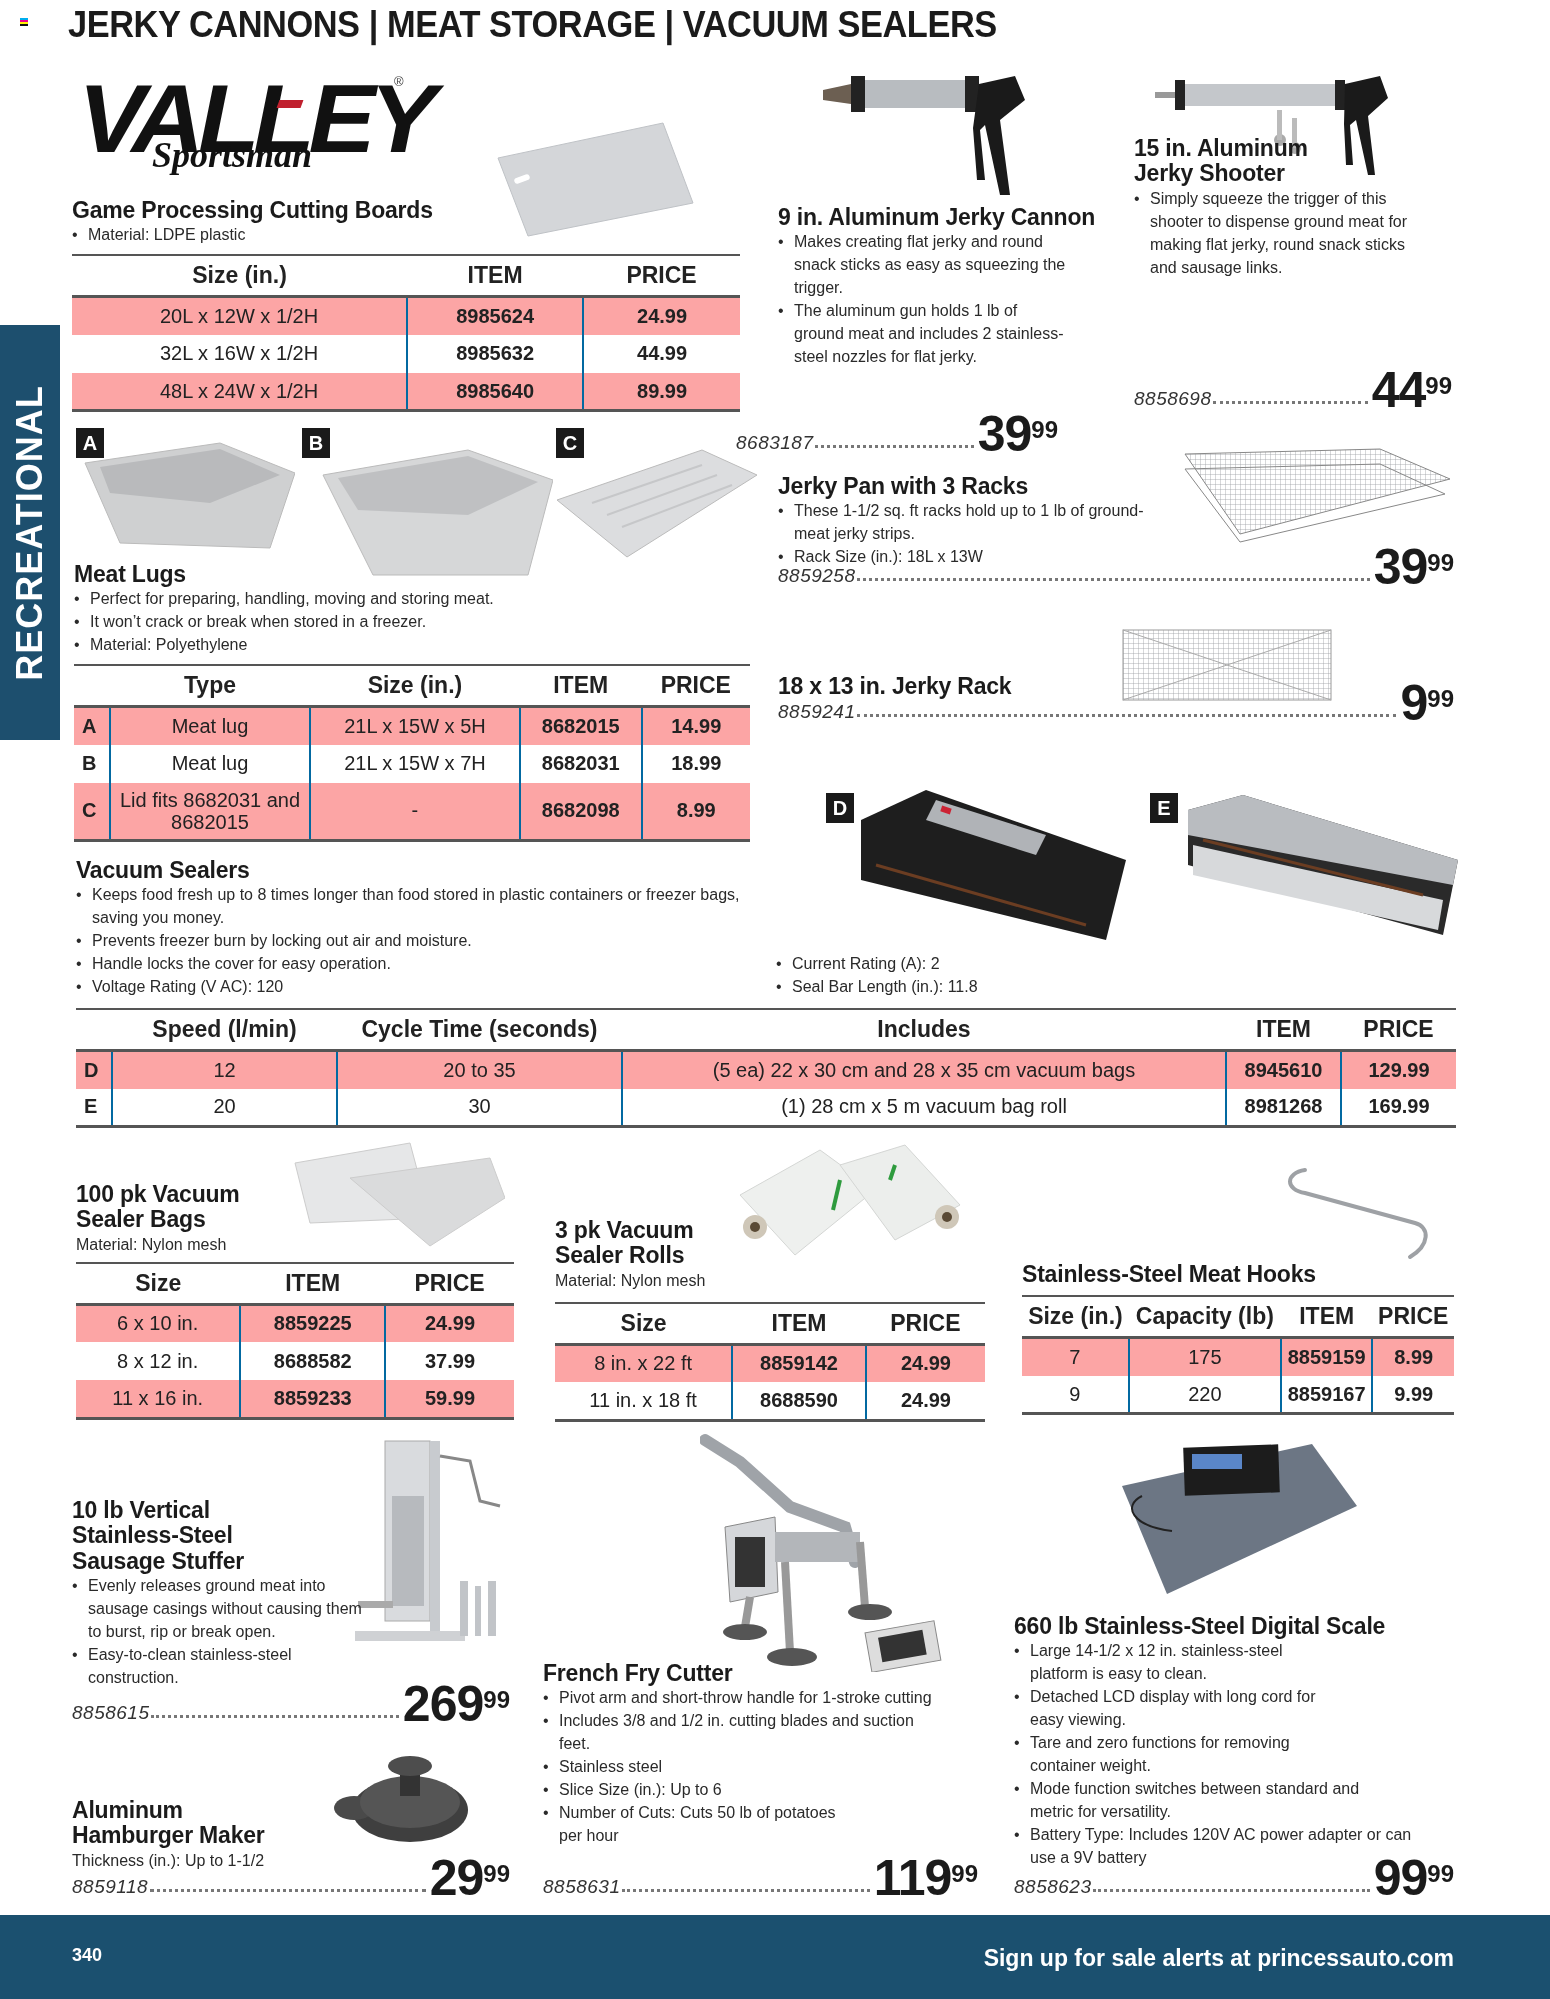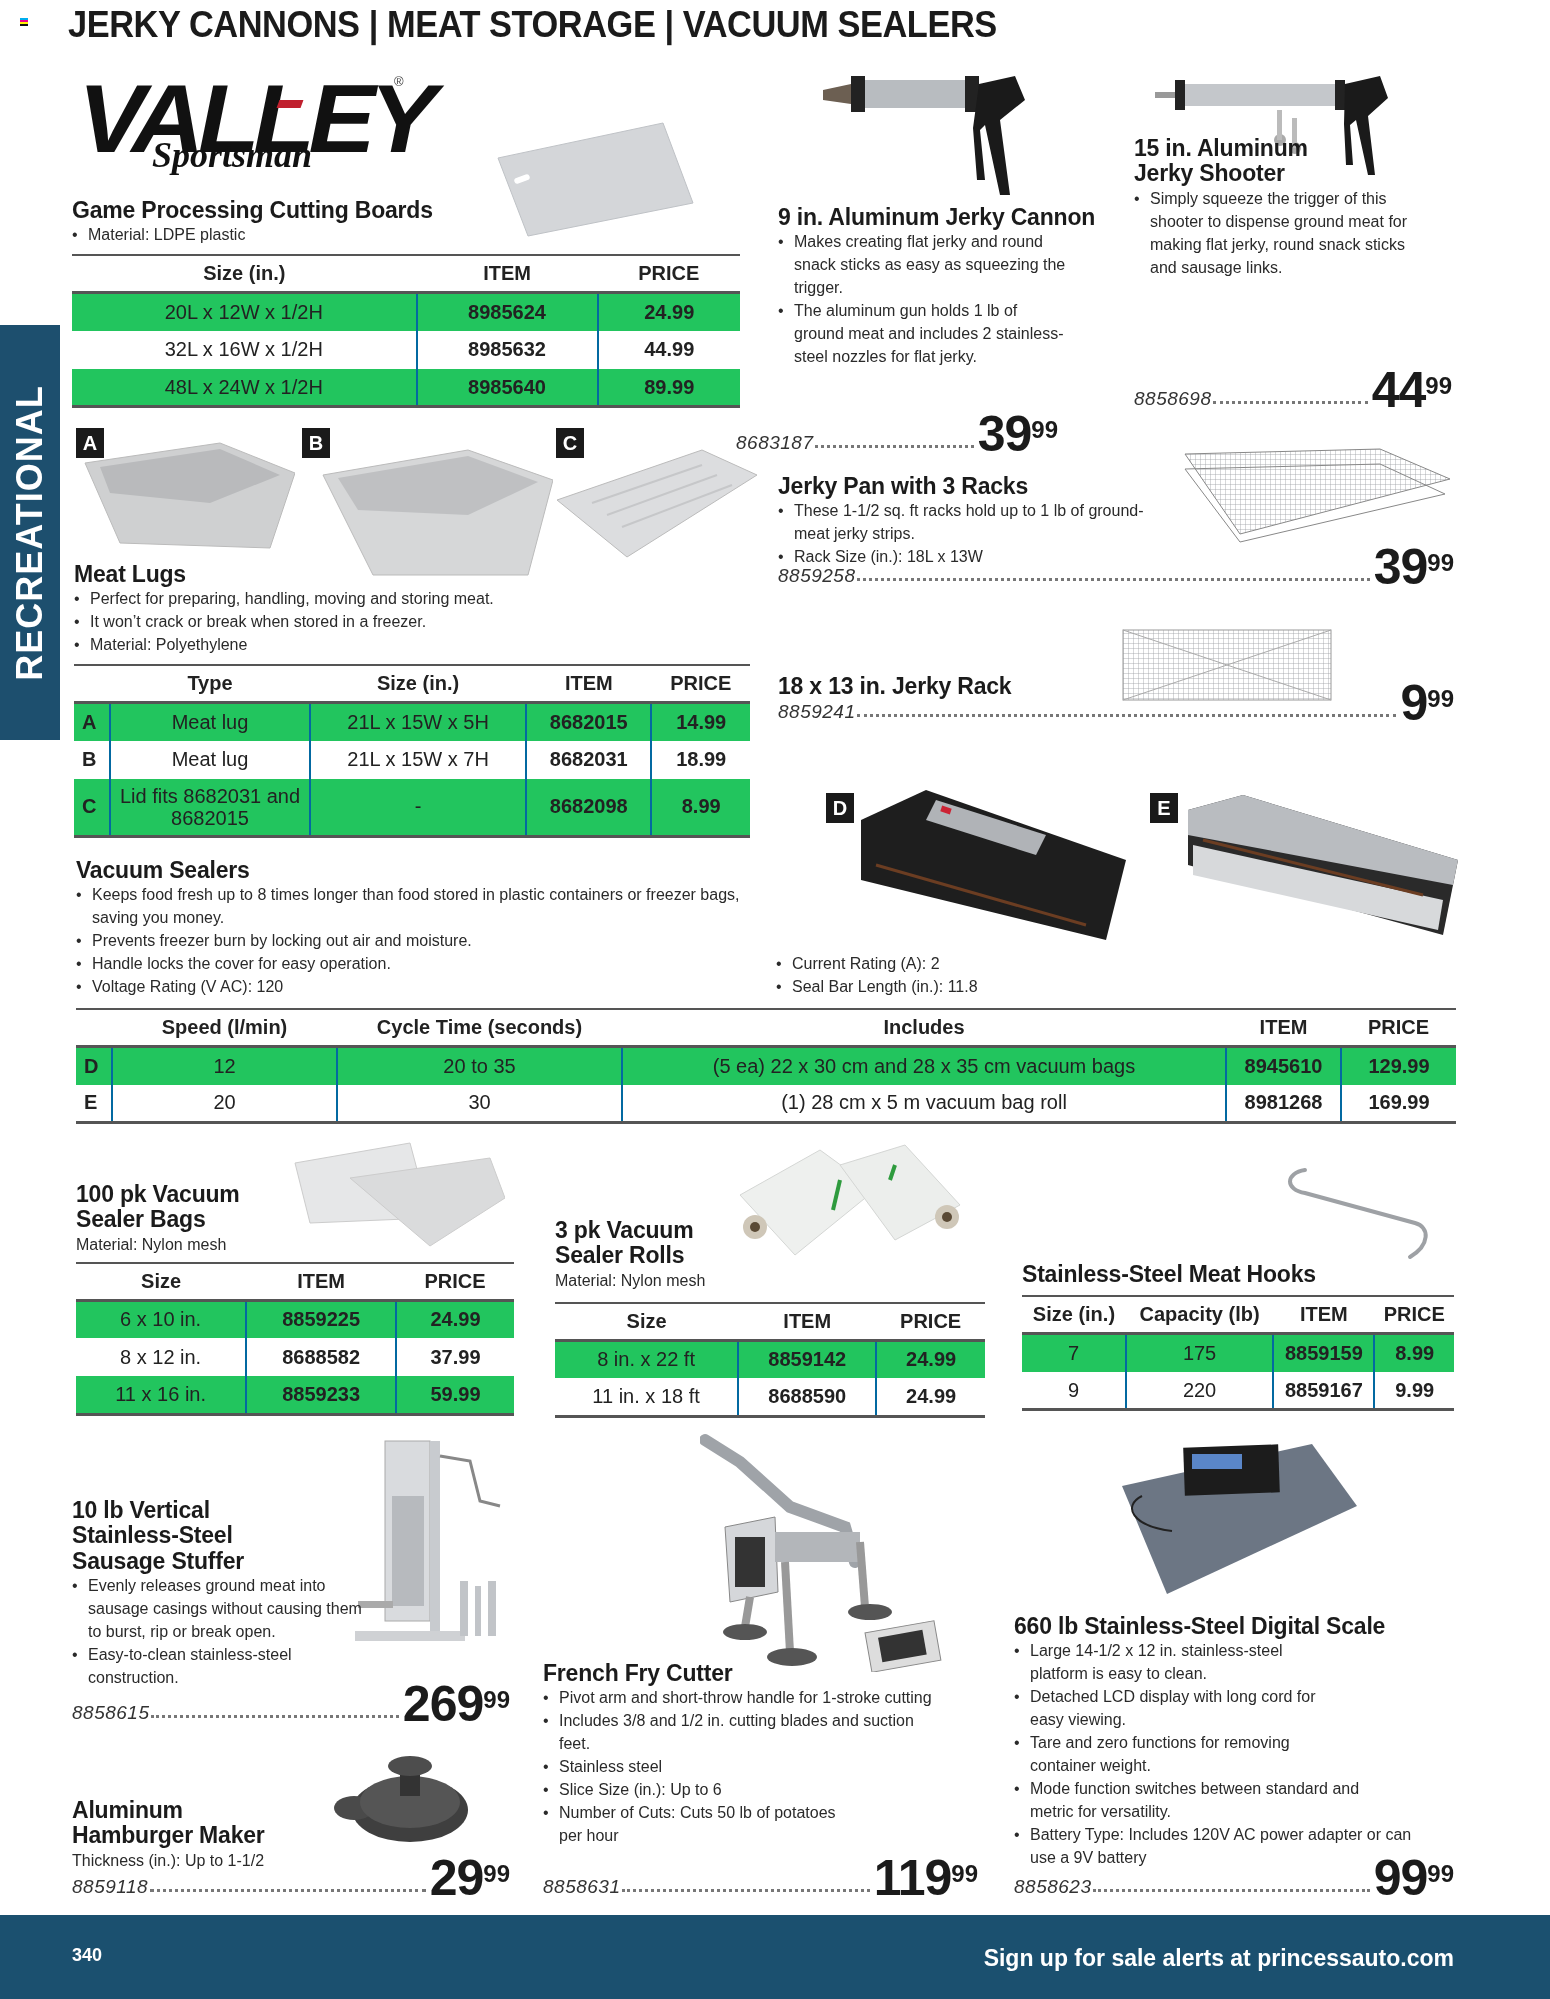--- a/index.html
+++ b/index.html
@@ -20,24 +20,24 @@
   .desc { font-size: 16px; line-height: 23px; color: #2a2a2a; }
   .desc .b { display: block; padding-left: 16px; text-indent: -16px; }
   .desc .b::before { content: "\2022"; display: inline-block; width: 16px; text-indent: 0; }
   .sku { font-size: 19px; font-style: italic; color: #333; letter-spacing: 0.5px; }
   .price-line { display: flex; align-items: flex-end; }
   .dots { flex: 1; border-bottom: 3px dotted #777; margin: 0 4px 6px 2px; height: 1px; }
   .price { font-weight: bold; color: #1b1b1b; font-size: 50px; line-height: 40px; letter-spacing: -1px; }
   .price sup { font-size: 24px; vertical-align: top; position: relative; top: -4px; letter-spacing: 0; }
   table.tbl { border-collapse: collapse; width: 100%; font-size: 20px; color: #222; }
   table.tbl { border-top: 2px solid #555; border-bottom: 3px solid #555; }
-  table.tbl th { font-weight: bold; text-align: center; padding: 6px 4px; border-bottom: 3px solid #555; font-size: 20px; }
+  table.tbl th { font-weight: bold; text-align: center; padding: 6px 4px; border-bottom: 3px solid #555; font-size: 23px; }
   table.tbl td { text-align: center; padding: 6px 4px; height: 38px; border-left: 2px solid #0369a1; }
   table.tbl td:first-child { border-left: none; }
-  table.tbl tr.shade td { background: #22c55e; }
+  table.tbl tr.shade td { background: #fca5a5; }
   table.tbl td.num { font-weight: bold; }
   table.tbl td.letter { font-weight: bold; text-align: left; padding-left: 8px; width: 36px; }
   .label-box { width: 28px; height: 30px; background: #1a1a1a; color: #fff; font-weight: bold; font-size: 20px; text-align: center; line-height: 30px; }
   .footer { left: 0; top: 1915px; width: 1550px; height: 84px; background: #1b506f; color: #fff; }
   .footer .pg { position: absolute; left: 72px; top: 30px; font-size: 18px; font-weight: bold; }
   .footer .cta { position: absolute; right: 96px; top: 30px; font-size: 23px; font-weight: bold; }
 </style>
 </head>
 <body>
 

